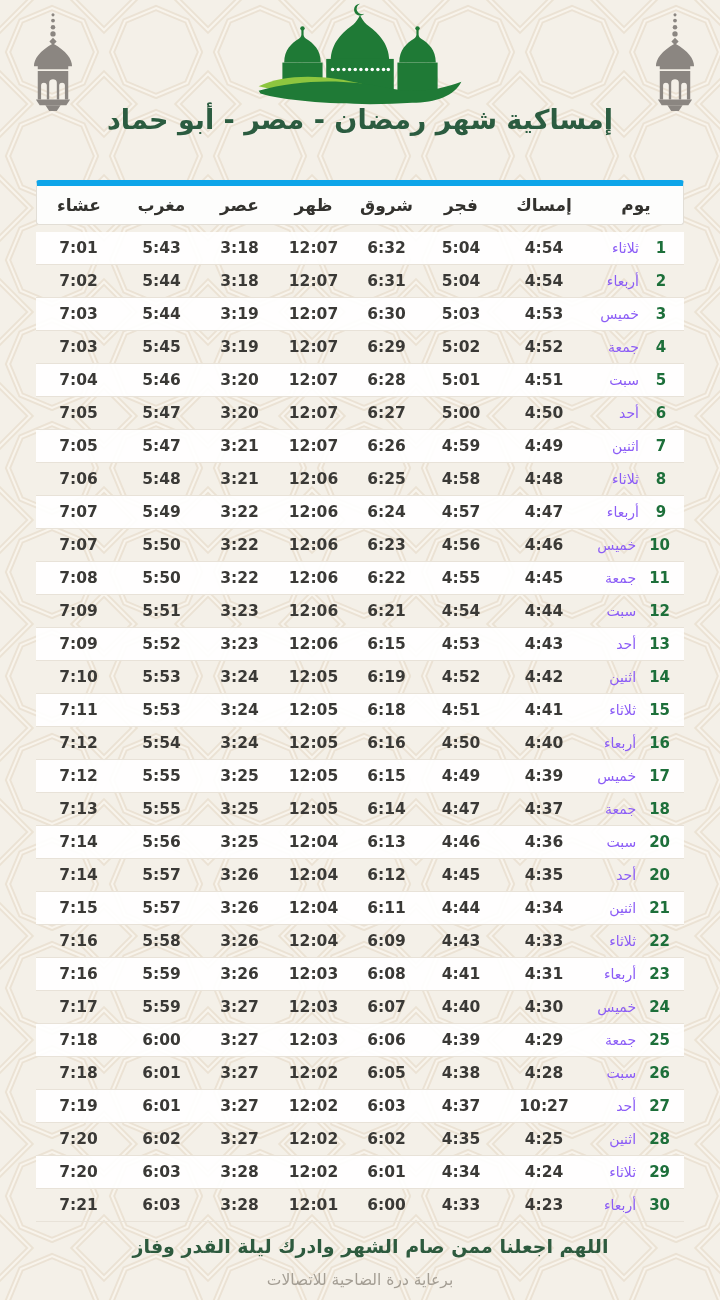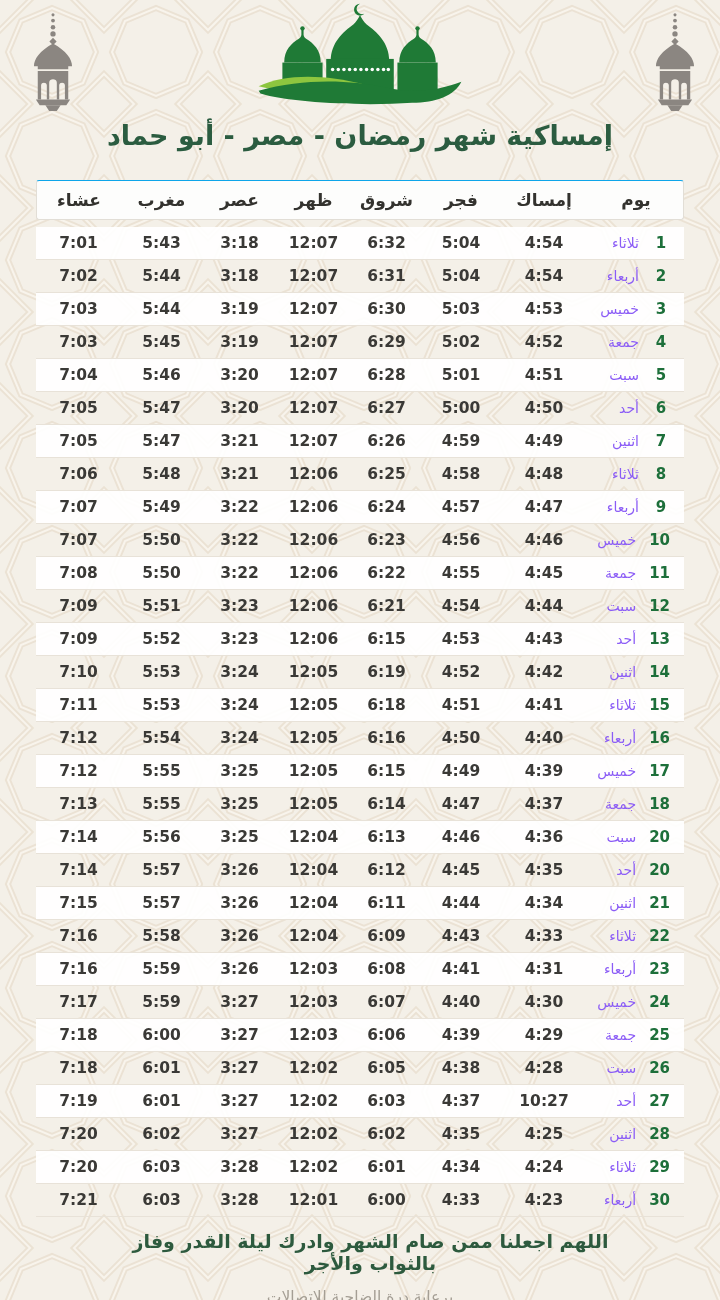--- a/index.html
+++ b/index.html
@@ -11,35 +11,35 @@
   .bg-pattern{position:absolute;top:0;left:0;z-index:0;}
   .page{position:relative;z-index:1;width:720px;height:1300px;}
 
   
   .header{position:relative;height:180px;}
   .lantern{position:absolute;top:12px;}
   .lantern-left{left:24px;}
   .lantern-right{right:16px;}
   .mosque{position:absolute;top:2px;left:50%;transform:translateX(-50%);}
   .title{
-    position:absolute;top:104px;left:0;right:0;margin:16px;
+    position:absolute;top:104px;left:0;right:0;margin:0;
     text-align:center;font-size:27px;font-weight:bold;color:#2b5c40;
     letter-spacing:0;
   }
 
   
   .table-wrap{margin:0 36px;}
   table.times{
     width:648px;table-layout:fixed;border-collapse:separate;border-spacing:0;
     direction:rtl;
   }
   thead th{
     height:38px;padding:0;text-align:center;vertical-align:middle;
     font-size:17px;font-weight:bold;color:#33322e;
-    background:#fdfdfc;border-top:1px solid #0ea5e9;border-bottom:1px solid #e2ded6;
+    background:#fdfdfc;border-top:6px solid #0ea5e9;border-bottom:1px solid #e2ded6;
   }
   thead th:first-child{border-right:1px solid #e2ded6;border-radius:0 3px 3px 0;}
   thead th:last-child{border-left:1px solid #e2ded6;border-radius:3px 0 0 3px;}
   tr.spacer td{height:5px;border:none;background:transparent;}
   tbody tr.data-row td{
     height:32px;padding:0;vertical-align:middle;
     border-bottom:1px solid #e8e2d8;
   }
   tbody tr.data-row:nth-child(even) td{background:rgba(255,255,255,0.93);} 
   td.timecell{
@@ -624,18 +624,17 @@
             <td class="timecell">6:03</td>
             <td class="timecell">7:21</td>
           </tr>
         </tbody>
     </table>
   </main>
 
   <footer class="footer">
     <div class="dua">
       <div>اللهم اجعلنا ممن صام الشهر وادرك ليلة القدر وفاز</div>
-      <div>بالثواب والأجر</div>
     </div>
     <div class="sponsor">برعاية درة الضاحية للاتصالات</div>
   </footer>
 
 </div>
 
 </body></html>

